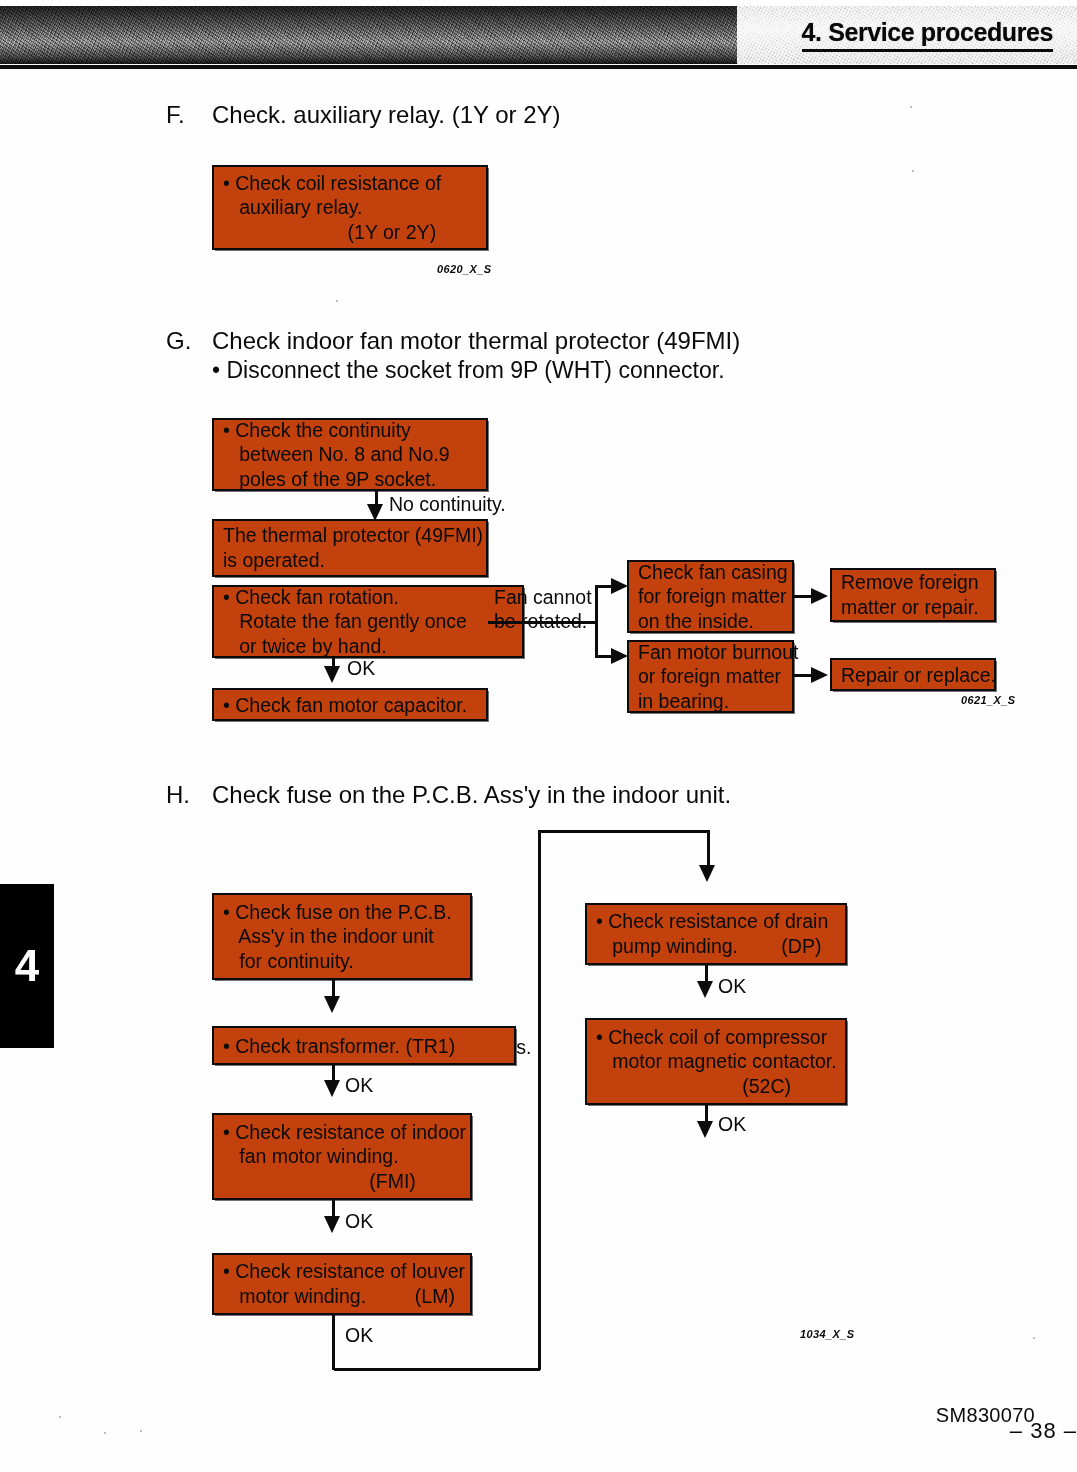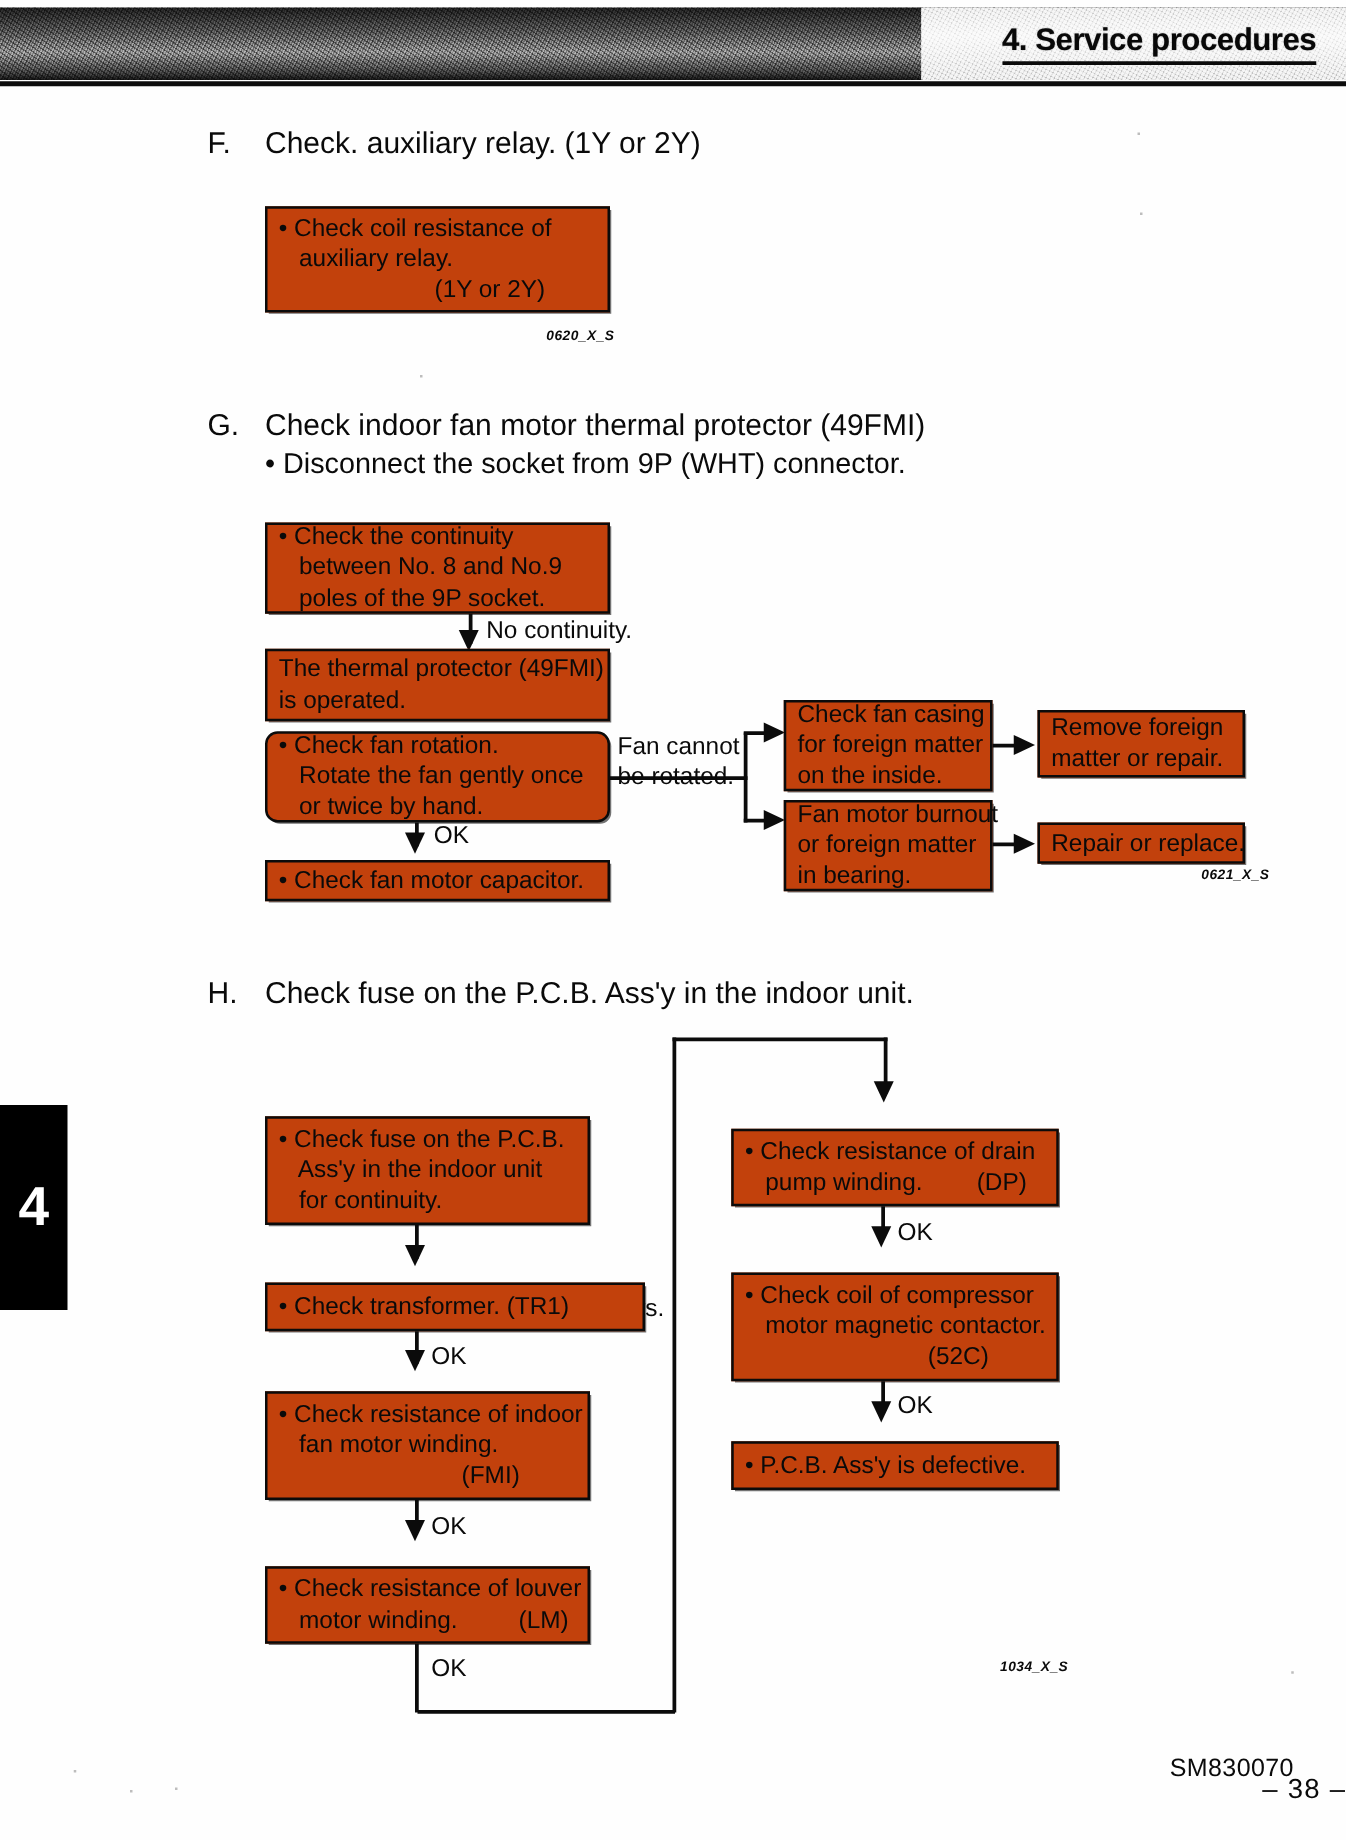--- a/index.html
+++ b/index.html
@@ -129,21 +129,21 @@
 
   <div class="vline" style="left:375px;top:491px;height:24px;"></div>
   <div class="arr-d" style="left:367px;top:504px;"></div>
   <div class="lbl" style="left:389px;top:492px;">No continuity.</div>
 
   <div class="box" style="left:212px;top:519px;width:276px;height:58px;">
     <div class="txt">The thermal protector (49FMI)
 is operated.</div>
   </div>
 
-  <div class="box" style="left:212px;top:585px;width:276px;height:73px;border-radius:10px;">
+  <div class="box" style="left:212px;top:585px;width:312px;height:73px;">
     <div class="txt">• Check fan rotation.
    Rotate the fan gently once
    or twice by hand.</div>
   </div>
 
   <div class="vline" style="left:332px;top:658px;height:19px;"></div>
   <div class="arr-d" style="left:324px;top:666px;"></div>
   <div class="lbl" style="left:347px;top:656px;">OK</div>
 
   <div class="box" style="left:212px;top:688px;width:276px;height:33px;">
@@ -235,23 +235,20 @@
 
   <div class="box" style="left:585px;top:1018px;width:262px;height:87px;">
     <div class="txt">• Check coil of compressor
    motor magnetic contactor.
                            (52C)</div>
   </div>
   <div class="vline" style="left:705px;top:1105px;height:26px;"></div>
   <div class="arr-d" style="left:697px;top:1121px;"></div>
   <div class="lbl" style="left:718px;top:1112px;">OK</div>
 
-  <div class="box" style="left:585px;top:1153px;width:262px;height:39px;">
-    <div class="txt">• P.C.B. Ass'y is defective.</div>
-  </div>
 
   <div class="cap" style="left:800px;top:1328px;">1034_X_S</div>
 
   <div class="pageno">– 38 –</div>
   <div class="doccode">SM830070</div>
 
   <div class="speck" style="left:910px;top:106px;"></div>
   <div class="speck" style="left:912px;top:170px;"></div>
   <div class="speck" style="left:1033px;top:1337px;"></div>
   <div class="speck" style="left:59px;top:1416px;"></div>

